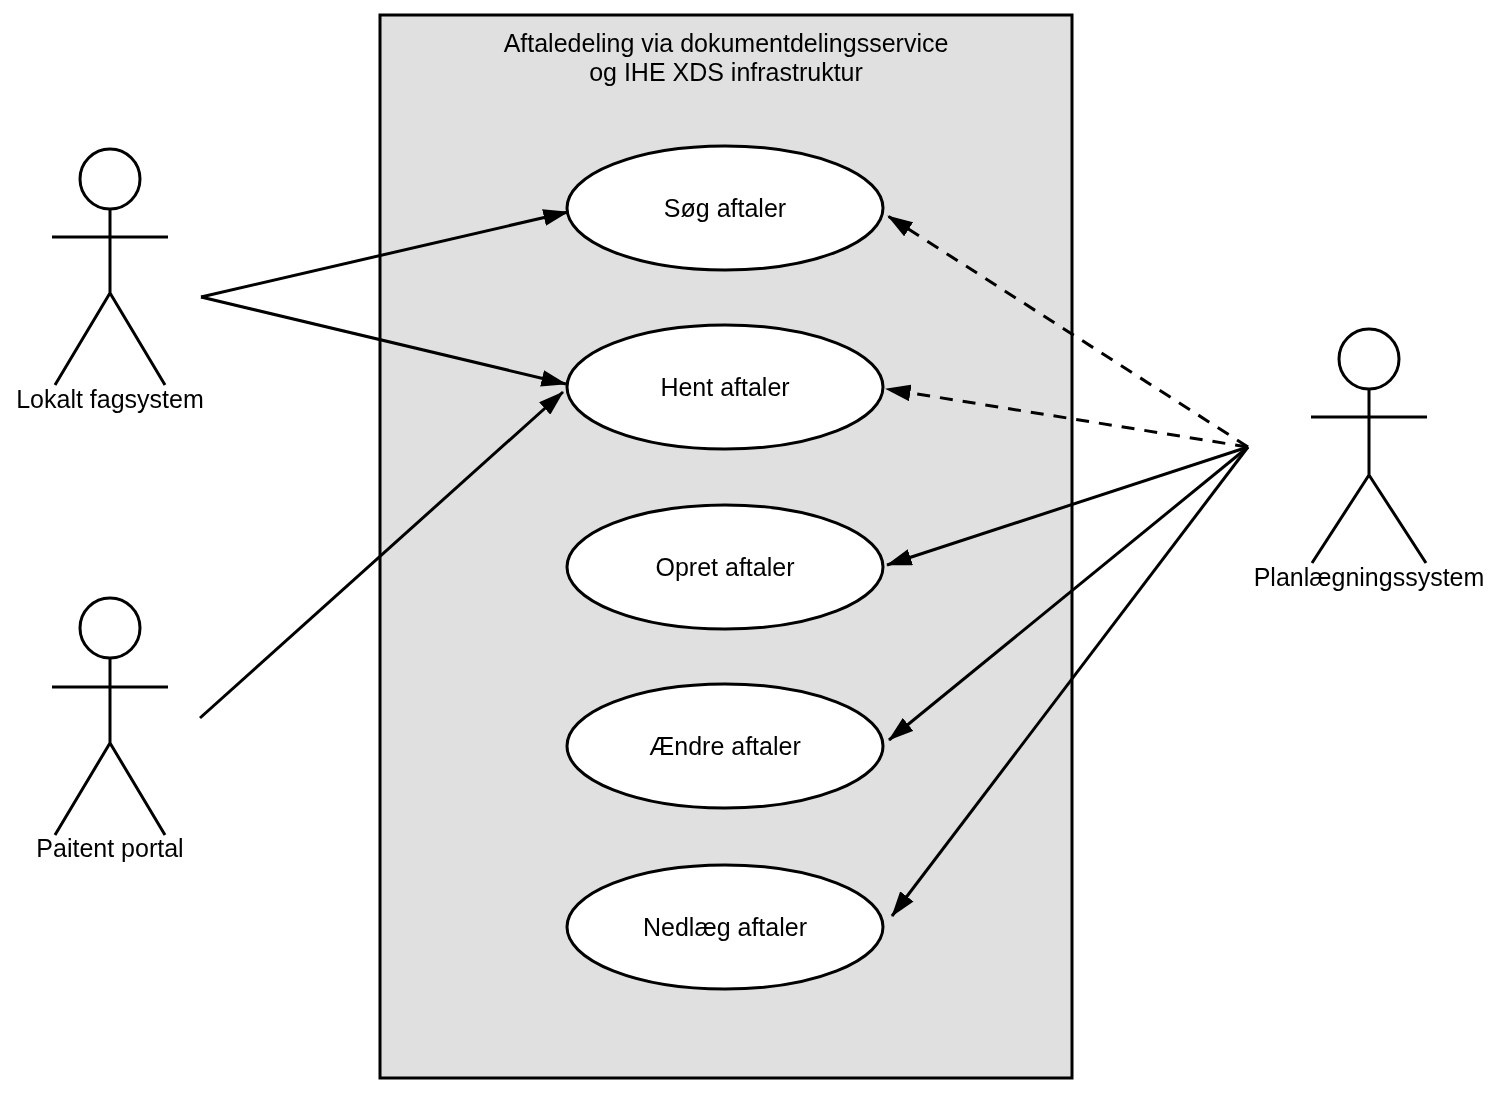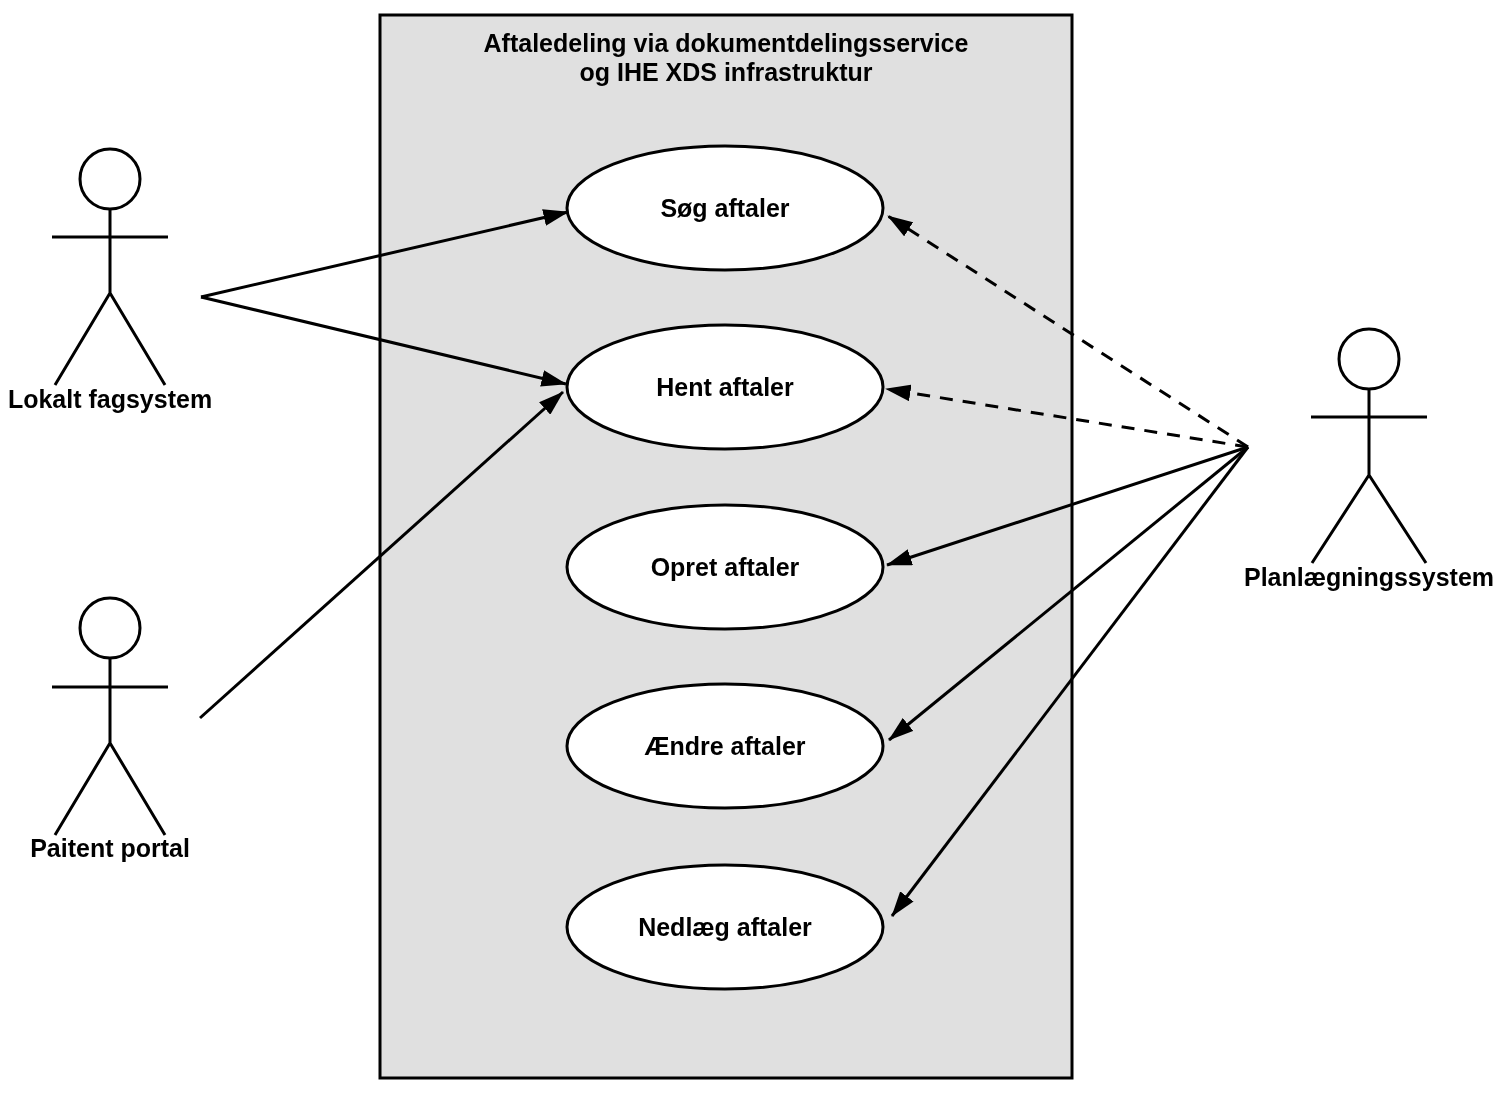--- a/index.html
+++ b/index.html
@@ -6,21 +6,20 @@
     margin: 0;
     padding: 0;
     background: #ffffff;
     font-family: "Liberation Sans", sans-serif;
   }
   .canvas-wrap {
     width: 1510px;
     height: 1096px;
     position: relative;
     background: #ffffff;
-    font-weight: bold;
   }
   svg text {
     font-family: "Liberation Sans", sans-serif;
     fill: #000000;
   }
   .dia-title { font-size: 25px; }
   .uc-label  { font-size: 25px; }
   .actor-label { font-size: 25px; }
 </style>
 </head>

